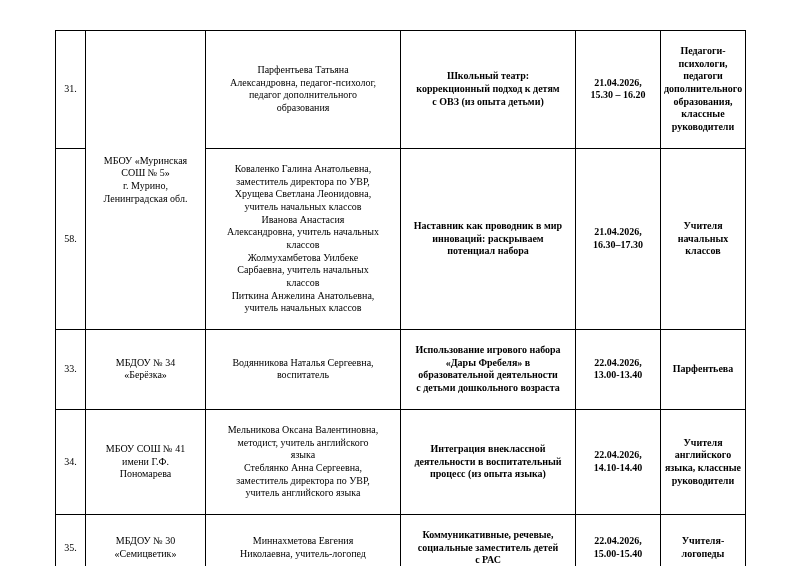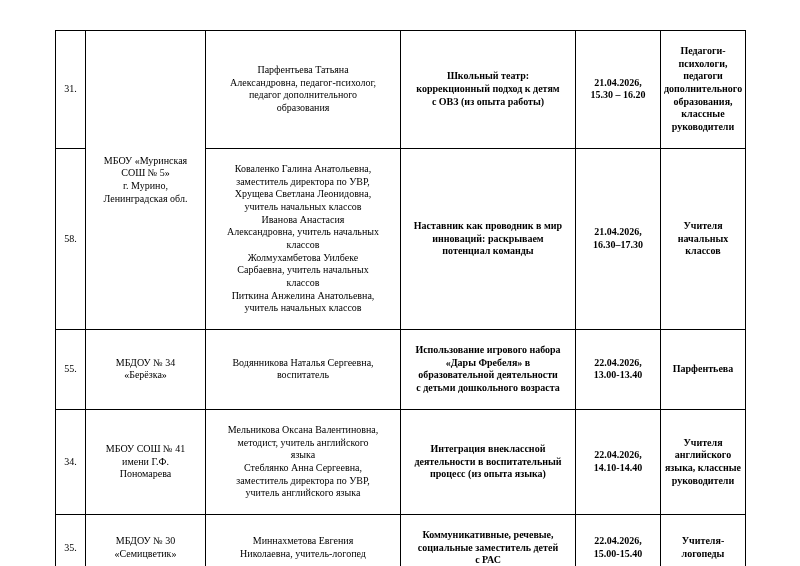--- a/index.html
+++ b/index.html
@@ -68,21 +68,21 @@
         <td rowspan="2">МБОУ «Муринская
 СОШ № 5»
 г. Мурино,
 Ленинградская обл.</td>
         <td>Парфентьева Татьяна
 Александровна, педагог-психолог,
 педагог дополнительного
 образования</td>
         <td class="bold">Школьный театр:
 коррекционный подход к детям
-с ОВЗ (из опыта работы)</td>
+с ОВЗ (из опыта детьми)</td>
         <td class="bold">21.04.2026,
 15.30 – 16.20</td>
         <td class="bold">Педагоги-
 психологи,
 педагоги
 дополнительного
 образования,
 классные
 руководители</td>
       </tr>
@@ -95,29 +95,29 @@
 Иванова Анастасия
 Александровна, учитель начальных
 классов
 Жолмухамбетова Уилбеке
 Сарбаевна, учитель начальных
 классов
 Питкина Анжелина Анатольевна,
 учитель начальных классов</td>
         <td class="bold">Наставник как проводник в мир
 инноваций: раскрываем
-потенциал команды</td>
+потенциал набора</td>
         <td class="bold">21.04.2026,
 16.30–17.30</td>
         <td class="bold">Учителя
 начальных
 классов</td>
       </tr>
       <tr class="r33">
-        <td>55.</td>
+        <td>33.</td>
         <td>МБДОУ № 34
 «Берёзка»</td>
         <td>Водянникова Наталья Сергеевна,
 воспитатель</td>
         <td class="bold">Использование игрового набора
 «Дары Фребеля» в
 образовательной деятельности
 с детьми дошкольного возраста</td>
         <td class="bold">22.04.2026,
 13.00-13.40</td>

